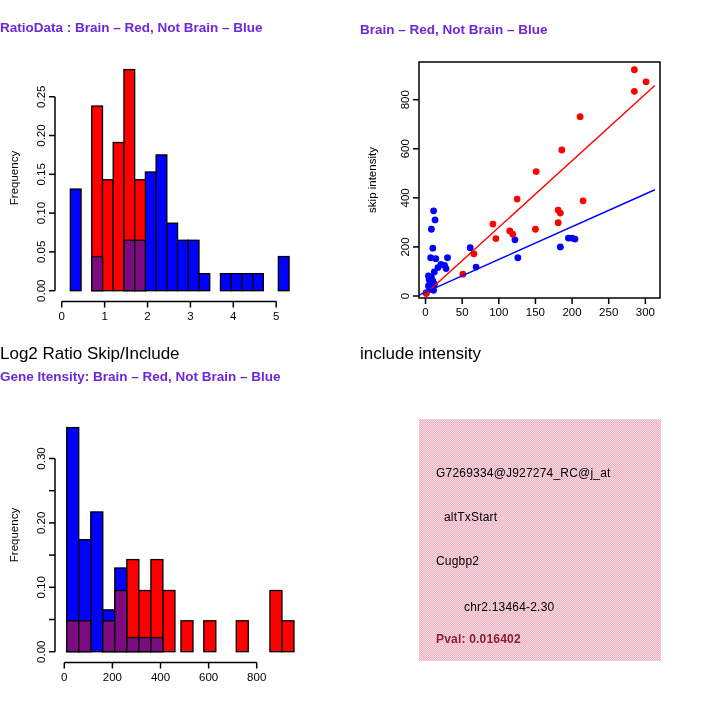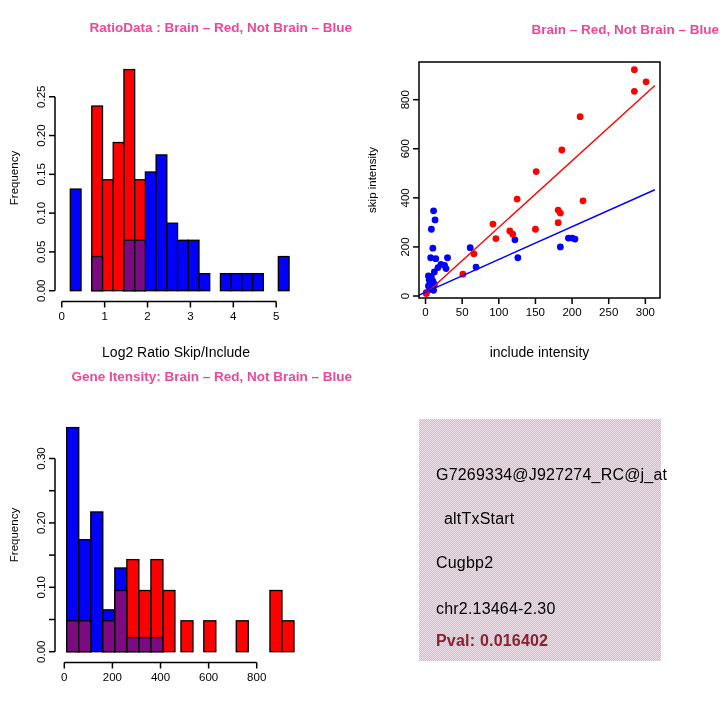--- a/index.html
+++ b/index.html
@@ -4,42 +4,42 @@
 <style>
   html,body{margin:0;padding:0;background:#ffffff;}
   body{width:720px;height:720px;position:relative;overflow:hidden;
        font-family:"Liberation Sans", sans-serif;}
   .panel{position:absolute;width:360px;height:360px;}
   #panel-ratio{left:0;top:0;}
   #panel-scatter{left:360px;top:0;}
   #panel-gene{left:0;top:360px;}
   #panel-info{left:360px;top:360px;}
   .chart{position:absolute;left:0;top:0;}
-  .chart-title{position:absolute;left:0;width:352px;top:20px;text-align:right;
-               font-size:13.5px;font-weight:bold;color:#ec4899;}
+  .chart-title{position:absolute;left:0;width:352px;top:20px;text-align:left;
+               font-size:13.5px;font-weight:bold;color:#6d28d9;}
   #panel-scatter .chart-title{width:359px;top:22px;}
   #panel-gene .chart-title{top:9px;}
-  .xlabel{position:absolute;left:0;width:352px;top:344px;text-align:center;
-          font-size:14px;color:#000;}
+  .xlabel{position:absolute;left:0;width:352px;top:344px;text-align:left;
+          font-size:17px;color:#000;}
   #panel-scatter .xlabel{width:359px;}
   .ylabel{position:absolute;width:200px;height:20px;line-height:20px;text-align:center;
           font-size:11.5px;color:#000;transform:rotate(-90deg);}
   #panel-ratio .ylabel{left:-86px;top:168px;}
   #panel-scatter .ylabel{left:-88px;top:170px;}
   #panel-gene .ylabel{left:-86px;top:165px;}
   .tick{font-family:"Liberation Sans", sans-serif;font-size:11.5px;fill:#000;}
   .info-box{position:absolute;left:59px;top:59px;width:242px;height:242px;
     background-color:#eee0e8;
     background-image:
       linear-gradient(45deg,#f7abbd 25%,transparent 25%,transparent 75%,#f7abbd 75%),
       linear-gradient(45deg,#f7abbd 25%,transparent 25%,transparent 75%,#f7abbd 75%);
     background-position:0 0,1px 1px;background-size:2px 2px;}
-  .info-line{position:absolute;left:17px;font-size:16px;white-space:nowrap;
+  .info-line{position:absolute;left:17px;font-size:12px;white-space:nowrap;
              letter-spacing:0.2px;color:#000;}
-  .il-0{top:47px;}.il-1{top:91px;}.il-2{top:135px;}.il-3{top:181px;}.il-4{top:213px;font-weight:bold;}
+  .il-0{top:47px;}.il-1{top:91px;}.il-2{top:135px;}.il-3{top:181px;margin-left:28px;}.il-4{top:213px;font-weight:bold;}
 </style>
 </head>
 <body>
 
 <div class="panel" id="panel-ratio">
   <svg class="chart" id="svg-ratio" width="360" height="360">
       <rect x="70.32495511669659" y="189.0620689655172" width="10.72262118491922" height="101.63793103448279" fill="#0000ff" stroke="#000" stroke-width="1.3"></rect>
       <rect x="145.38330341113104" y="171.99310344827583" width="10.722621184919262" height="118.70689655172416" fill="#0000ff" stroke="#000" stroke-width="1.3"></rect>
       <rect x="156.1059245960503" y="154.92413793103447" width="10.722621184919177" height="135.77586206896552" fill="#0000ff" stroke="#000" stroke-width="1.3"></rect>
       <rect x="166.82854578096948" y="223.2" width="10.722621184919234" height="67.5" fill="#0000ff" stroke="#000" stroke-width="1.3"></rect>

